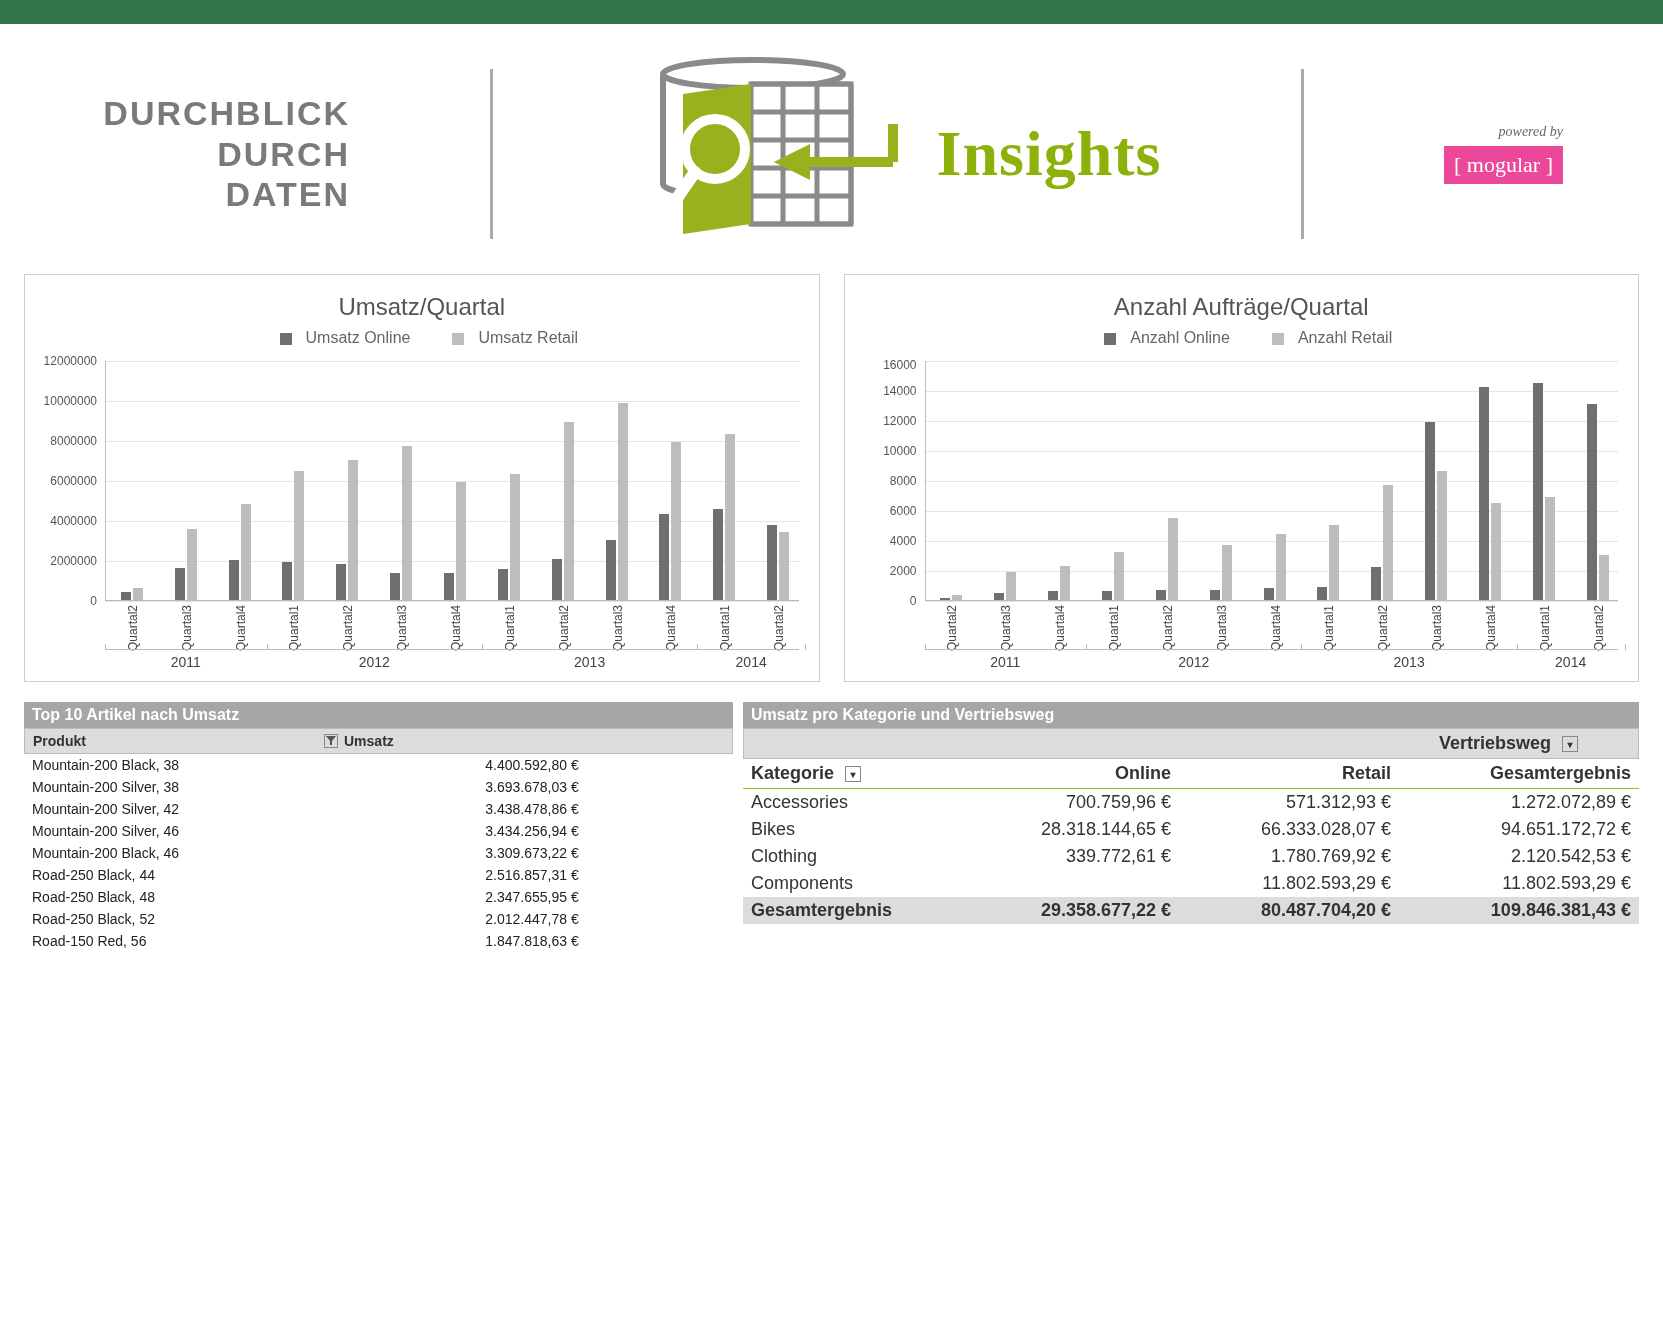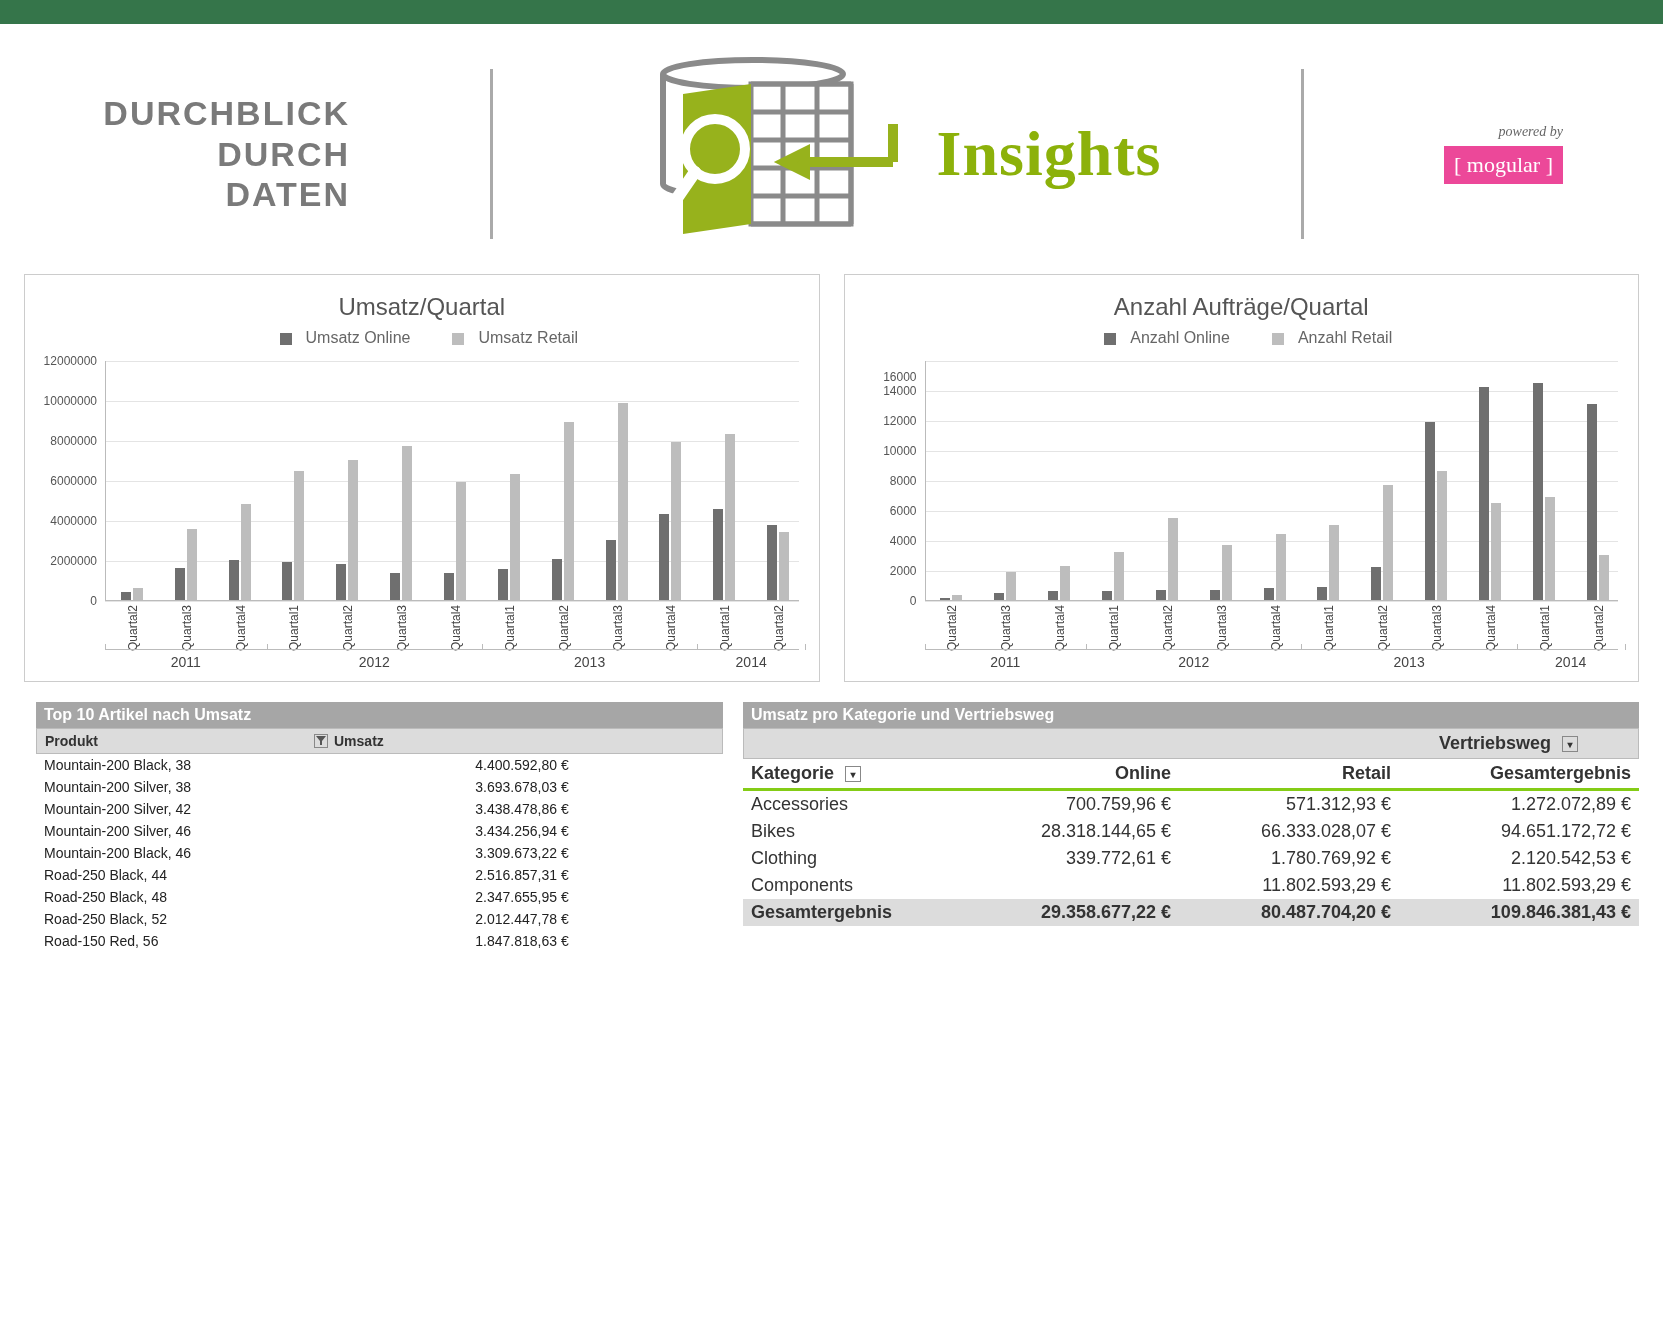--- a/index.html
+++ b/index.html
@@ -42,39 +42,39 @@
   .group { position:absolute; bottom:0; display:flex; gap:2px; align-items:flex-end; justify-content:center; }
   .bar { width:10px; }
   .bar.dark { background:#6f6f6f; }
   .bar.light { background:#bdbdbd; }
   .xlabels { position:absolute; left:0; right:0; top:244px; height:44px; }
   .xlabel { position:absolute; font-size:12px; color:#444; writing-mode:vertical-rl; transform:rotate(180deg); transform-origin:center; white-space:nowrap; }
   .yearlabels { position:relative; height:28px; margin-left:68px; margin-right:8px; margin-top:4px; border-top:1px solid #bbb; }
   .yearlabel { position:absolute; top:4px; font-size:14px; color:#444; text-align:center; }
   .yeartick { position:absolute; top:-6px; width:1px; height:6px; background:#bbb; }
 
-  .tables-row { display:flex; gap:20px; padding:20px 24px 10px;margin-left:12px; }
+  .tables-row { display:flex; gap:10px; padding:20px 24px 10px; }
   .table-left, .table-right { flex:1; }
   .tbl-title {
     background:#a6a6a6; color:#fff; font-weight:bold; padding:4px 8px; font-size:16px;
   }
   .tbl-head {
     background:#dcdcdc; font-weight:bold; padding:4px 8px; display:flex; border:1px solid #bbb;
   }
   .col-produkt { flex:1; display:flex; align-items:center; gap:6px;}
   .col-umsatz { width:380px; text-align:left; }
   .filter-icon { width:14px; height:14px; display:inline-flex; align-items:center; justify-content:center; font-size:10px; border:1px solid #888; margin-left:auto; margin-right:6px;}
   .tbl-row { display:flex; padding:3px 8px; font-size:14px; color:#222;}
   .tbl-row .c1 { flex:1; }
   .tbl-row .c2 { width:380px; text-align:center; padding-right:6px;}
 
   .pivot-colhead { background:#dcdcdc; display:flex; border:1px solid #bbb; font-size:18px;}
   .pivot-colhead .label { flex:1; text-align:right; padding:4px 60px 4px 8px; font-weight:bold;}
   .dropdown-icon { width:16px; height:16px; border:1px solid #888; display:inline-flex; align-items:center; justify-content:center; font-size:10px; margin-left:6px; vertical-align:middle;}
-  .pivot-head2 { display:flex; font-weight:bold; padding:4px 8px; font-size:18px; border-bottom:3px solid #84cc16;}
+  .pivot-head2 { display:flex; font-weight:bold; padding:4px 8px; font-size:18px; border-bottom:1px solid #84cc16;}
   .pc1 { width:200px; }
   .pc2 { width:220px; text-align:right; }
   .pc3 { width:220px; text-align:right; }
   .pc4 { width:240px; text-align:right; }
   .pivot-row { display:flex; padding:3px 8px; font-size:18px; }
   .pivot-total { background:#dcdcdc; font-weight:bold; }
 </style>
 </head>
 <body>
 
@@ -245,21 +245,21 @@
           <div class="gridline" style="top: 0px;"></div>
           <div class="yaxis">
             <div class="ytick" style="top: 240px;">0</div>
             <div class="ytick" style="top: 210px;">2000</div>
             <div class="ytick" style="top: 180px;">4000</div>
             <div class="ytick" style="top: 150px;">6000</div>
             <div class="ytick" style="top: 120px;">8000</div>
             <div class="ytick" style="top: 90px;">10000</div>
             <div class="ytick" style="top: 60px;">12000</div>
             <div class="ytick" style="top: 30px;">14000</div>
-            <div class="ytick" style="top: 16px;">16000</div>
+            <div class="ytick" style="top: 4px;">16000</div>
           </div>
           <div class="bars-area">
             <div class="group" style="left: 14.9231px;">
               <div class="bar dark" style="height: 2.25px;"></div>
               <div class="bar light" style="height: 5.25px;"></div>
             </div>
             <div class="group" style="left: 68.7692px;">
               <div class="bar dark" style="height: 7.5px;"></div>
               <div class="bar light" style="height: 28.5px;"></div>
             </div>

